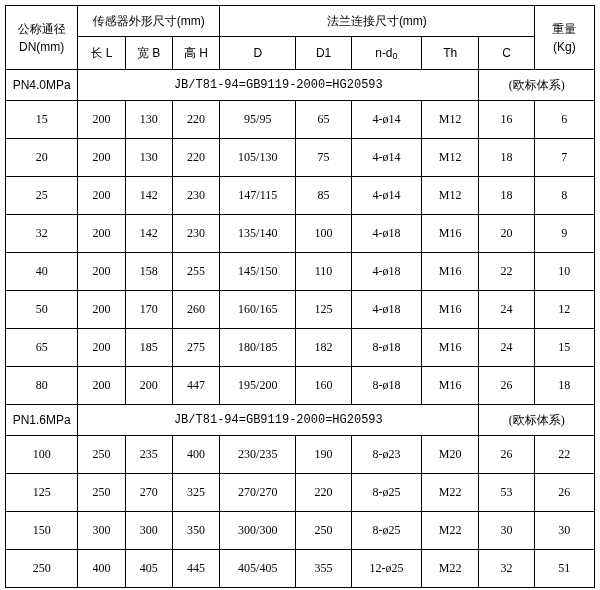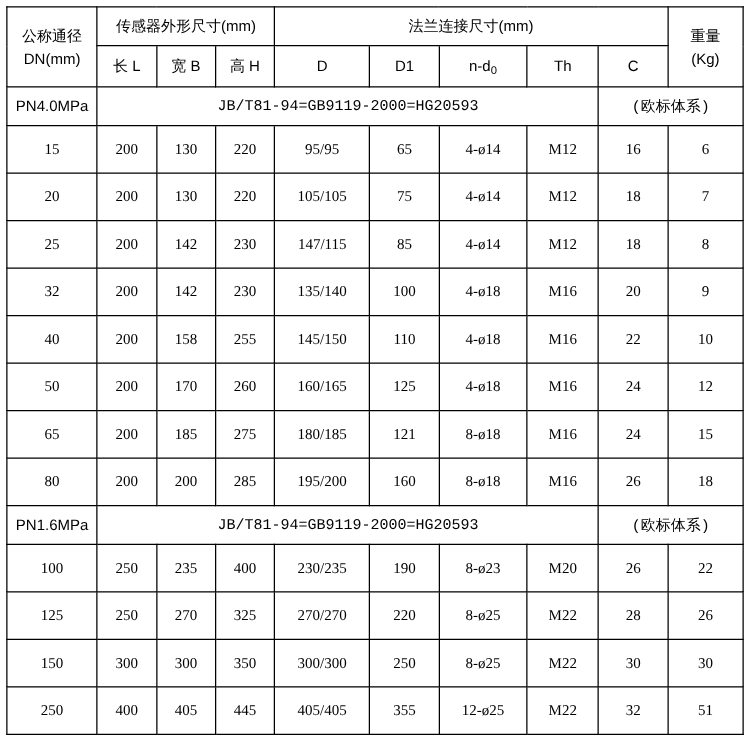--- a/index.html
+++ b/index.html
@@ -60,21 +60,21 @@
   }
   .band-mid {
     text-align: left;
     padding-left: 8px;
     font-family: Liberation Mono, monospace;
     font-size: 12.5px;
   }
   .band-right {
     text-align: right;
     padding-right: 8px;
-    font-family: Liberation Mono, monospace;
+    font-family: Liberation Serif, serif;
     font-weight: bold;
     font-size: 12px;
   }
   .data-row td {
     height: 37px;
     font-family: "Liberation Serif", "DejaVu Serif", serif;
     font-size: 12.5px;
   }
   .data-row td.dn {
     font-size: 12.5px;
@@ -143,21 +143,21 @@
       <td>4-ø14</td>
       <td>M12</td>
       <td>16</td>
       <td>6</td>
     </tr>
     <tr class="data-row">
       <td class="dn">20</td>
       <td>200</td>
       <td>130</td>
       <td>220</td>
-      <td>105/105</td>
+      <td>105/130</td>
       <td>75</td>
       <td>4-ø14</td>
       <td>M12</td>
       <td>18</td>
       <td>7</td>
     </tr>
     <tr class="data-row">
       <td class="dn">25</td>
       <td>200</td>
       <td>142</td>
@@ -204,31 +204,31 @@
       <td>M16</td>
       <td>24</td>
       <td>12</td>
     </tr>
     <tr class="data-row">
       <td class="dn">65</td>
       <td>200</td>
       <td>185</td>
       <td>275</td>
       <td>180/185</td>
-      <td>121</td>
+      <td>182</td>
       <td>8-ø18</td>
       <td>M16</td>
       <td>24</td>
       <td>15</td>
     </tr>
     <tr class="data-row">
       <td class="dn">80</td>
       <td>200</td>
       <td>200</td>
-      <td>285</td>
+      <td>447</td>
       <td>195/200</td>
       <td>160</td>
       <td>8-ø18</td>
       <td>M16</td>
       <td>26</td>
       <td>18</td>
     </tr>
 
     <tr class="band-row">
       <td class="band-left">PN1.6MPa</td>
@@ -250,21 +250,21 @@
     </tr>
     <tr class="data-row">
       <td class="dn">125</td>
       <td>250</td>
       <td>270</td>
       <td>325</td>
       <td>270/270</td>
       <td>220</td>
       <td>8-ø25</td>
       <td>M22</td>
-      <td>28</td>
+      <td>53</td>
       <td>26</td>
     </tr>
     <tr class="data-row">
       <td class="dn">150</td>
       <td>300</td>
       <td>300</td>
       <td>350</td>
       <td>300/300</td>
       <td>250</td>
       <td>8-ø25</td>

